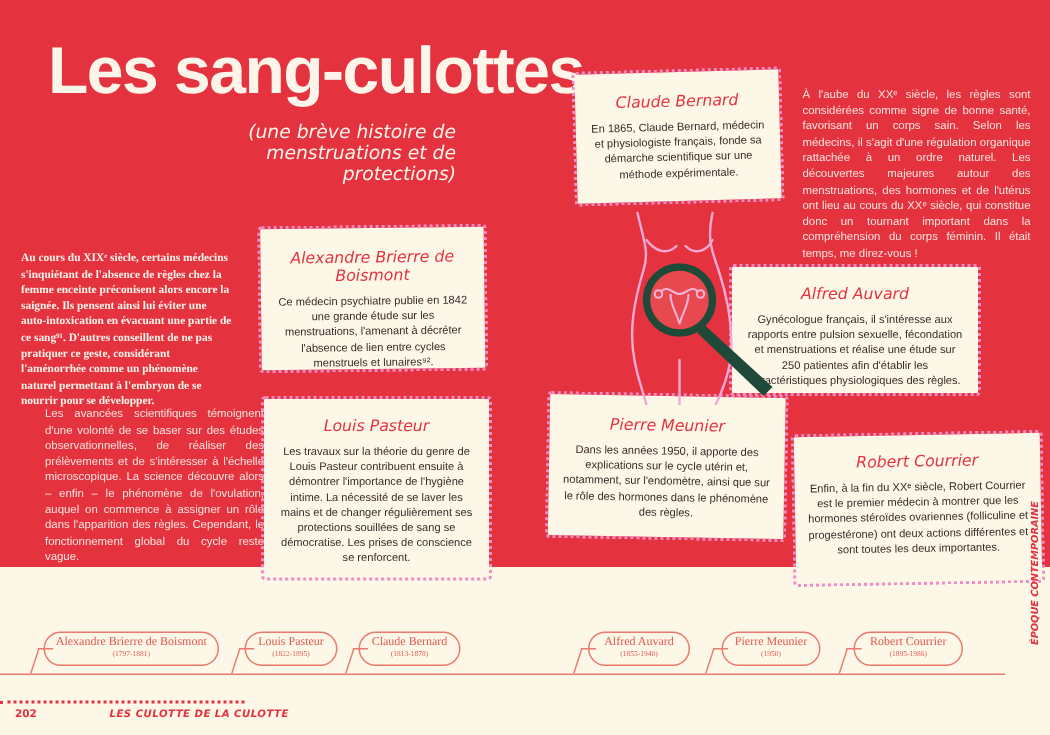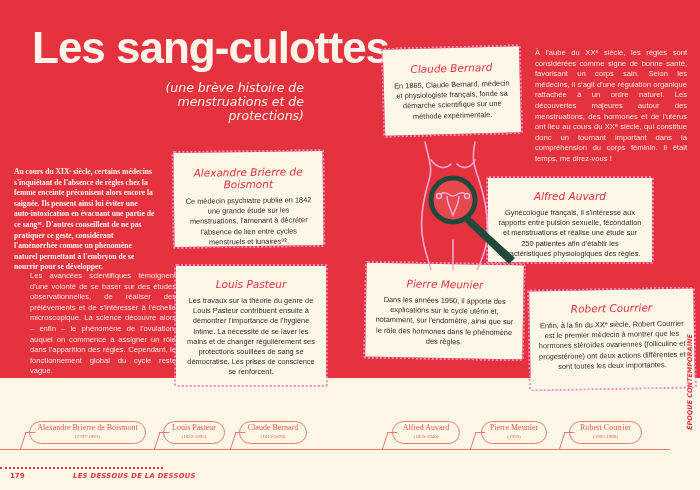--- a/index.html
+++ b/index.html
@@ -4,21 +4,21 @@
 <style>
   * { box-sizing: border-box; margin: 0; padding: 0; }
   html, body { width: 700px; height: 490px; overflow: hidden; }
   body { position: relative; background: #fdf7e8; font-family: "Liberation Sans", sans-serif; }
   .red-bg { position: absolute; left: 0; top: 0; width: 700px; height: 378px; background: #e5323f; }
   .title { position: absolute; left: 32px; top: 26px; color: #fdf4ea; font-family: Liberation Sans, sans-serif; font-size: 44px; letter-spacing: -1px; line-height: 1; }
   .subtitle { position: absolute; left: 100px; top: 61px; width: 204px; text-align: right; color: #fdf4ea; font-family: "DejaVu Sans", sans-serif; font-style: italic; font-size: 12.5px; line-height: 14px; margin-top: 20px; }
   .intro { position: absolute; color: #fdf4ea; font-size: 7.6px; line-height: 10.6px; }
   .intro.bold { font-weight: bold; left: 14px; top: 167px; width: 142px; font-family: Liberation Serif, serif; }
   .intro.left { left: 30px; top: 271px; width: 146px; text-align: justify; color: #fbe4de; }
-  .intro.right { left: 535px; top: 48px; width: 152px; text-align: justify; color: #fbe4de; }
+  .intro.right { left: 535px; top: 58px; width: 152px; text-align: justify; color: #fbe4de; }
   .card { position: absolute; background: #fdf7e8; text-align: center; color: #3a2a2a;
           box-shadow: 0 0 0 2px #fdf7e8; }
   .card::before { content: ""; position: absolute; inset: -4px; border: 2px dotted #f38cc5; border-radius: 3px; pointer-events: none; }
   .card h3 { font-family: "DejaVu Sans", sans-serif; font-style: italic; font-weight: normal; color: #e5323f; font-size: 10.5px; margin-bottom: 6px; }
   .card p { font-size: 7.4px; line-height: 10.2px; }
   .c-boismont { left: 176px; top: 154px; width: 145px; height: 90px; padding: 12px 8px; transform: rotate(-0.7deg); }
   .c-pasteur { left: 178px; top: 268px; width: 146px; height: 115px; padding: 10px 6px; }
   .c-bernard { left: 386px; top: 50px; width: 132px; height: 82px; padding: 12px 6px; transform: rotate(-1.5deg); }
   .c-auvard { left: 490px; top: 180px; width: 160px; height: 80px; padding: 10px 6px; }
   .c-meunier { left: 368px; top: 266px; width: 153px; height: 90px; padding: 12px 6px; transform: rotate(1deg); }
@@ -117,19 +117,19 @@
   <span class="name">Pierre Meunier</span>
   <span class="dates">(1950)</span>
 </div>
 <div class="tl-connector" style="left:559px;"></div>
 <div class="tl-item" style="left:569px; width:73px;">
   <span class="name">Robert Courrier</span>
   <span class="dates">(1895-1986)</span>
 </div>
 
 <div class="wavy"></div>
-<span class="folio" style="left:10px;">179</span>
-<span class="running">LES DESSOUS DE LA DESSOUS</span>
+<span class="folio" style="left:10px;">202</span>
+<span class="running">LES CULOTTE DE LA CULOTTE</span>
 <span class="folio" style="left:704px;">115</span>
 
 <div class="side-tab">
   <span>ÉPOQUE CONTEMPORAINE</span>
 </div>
 
 </body></html>

